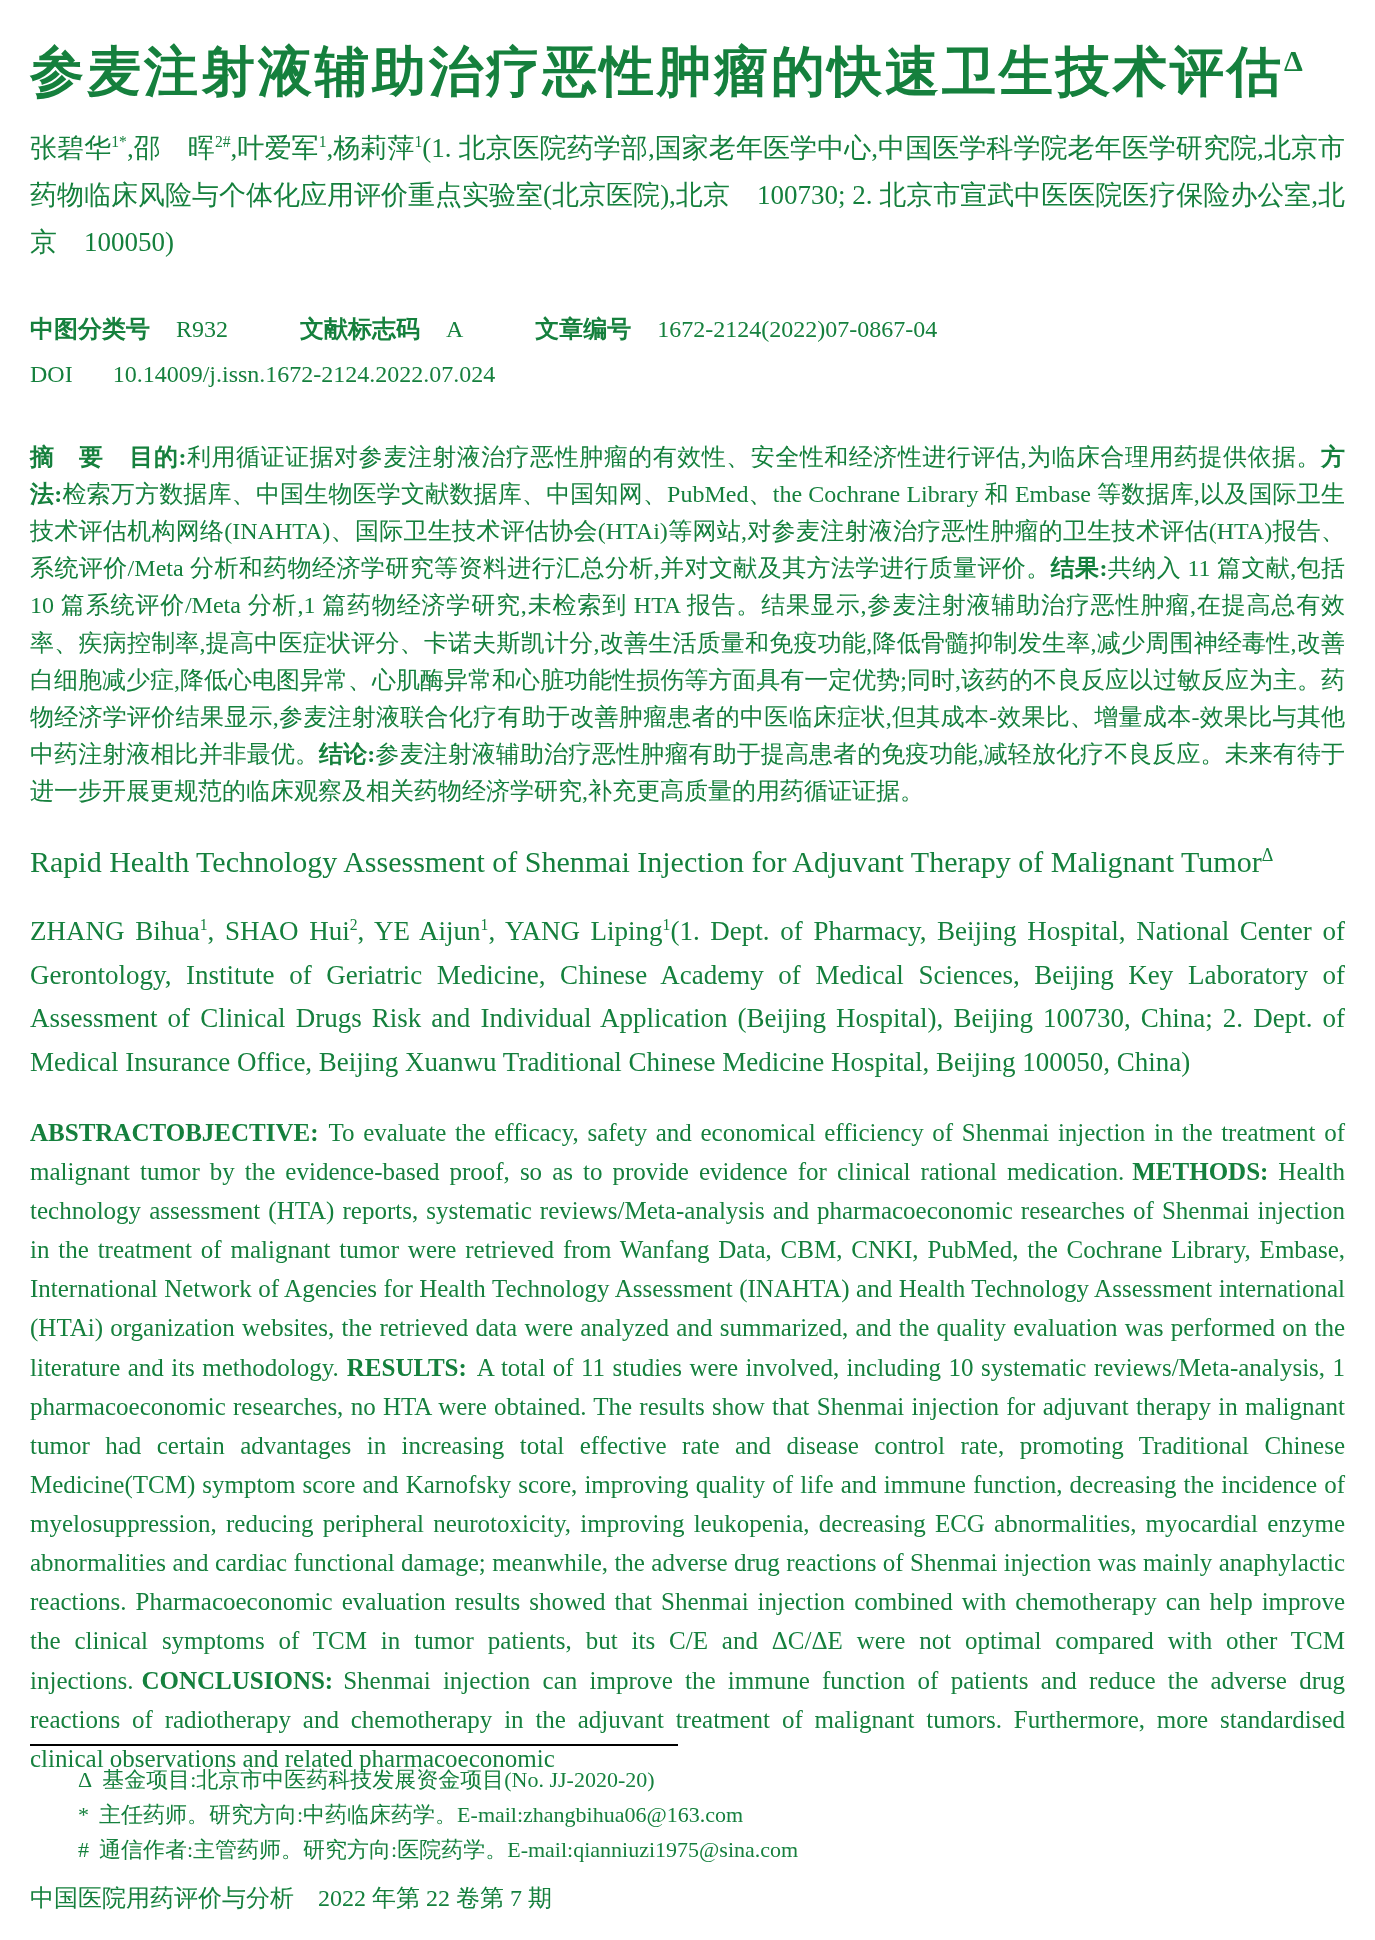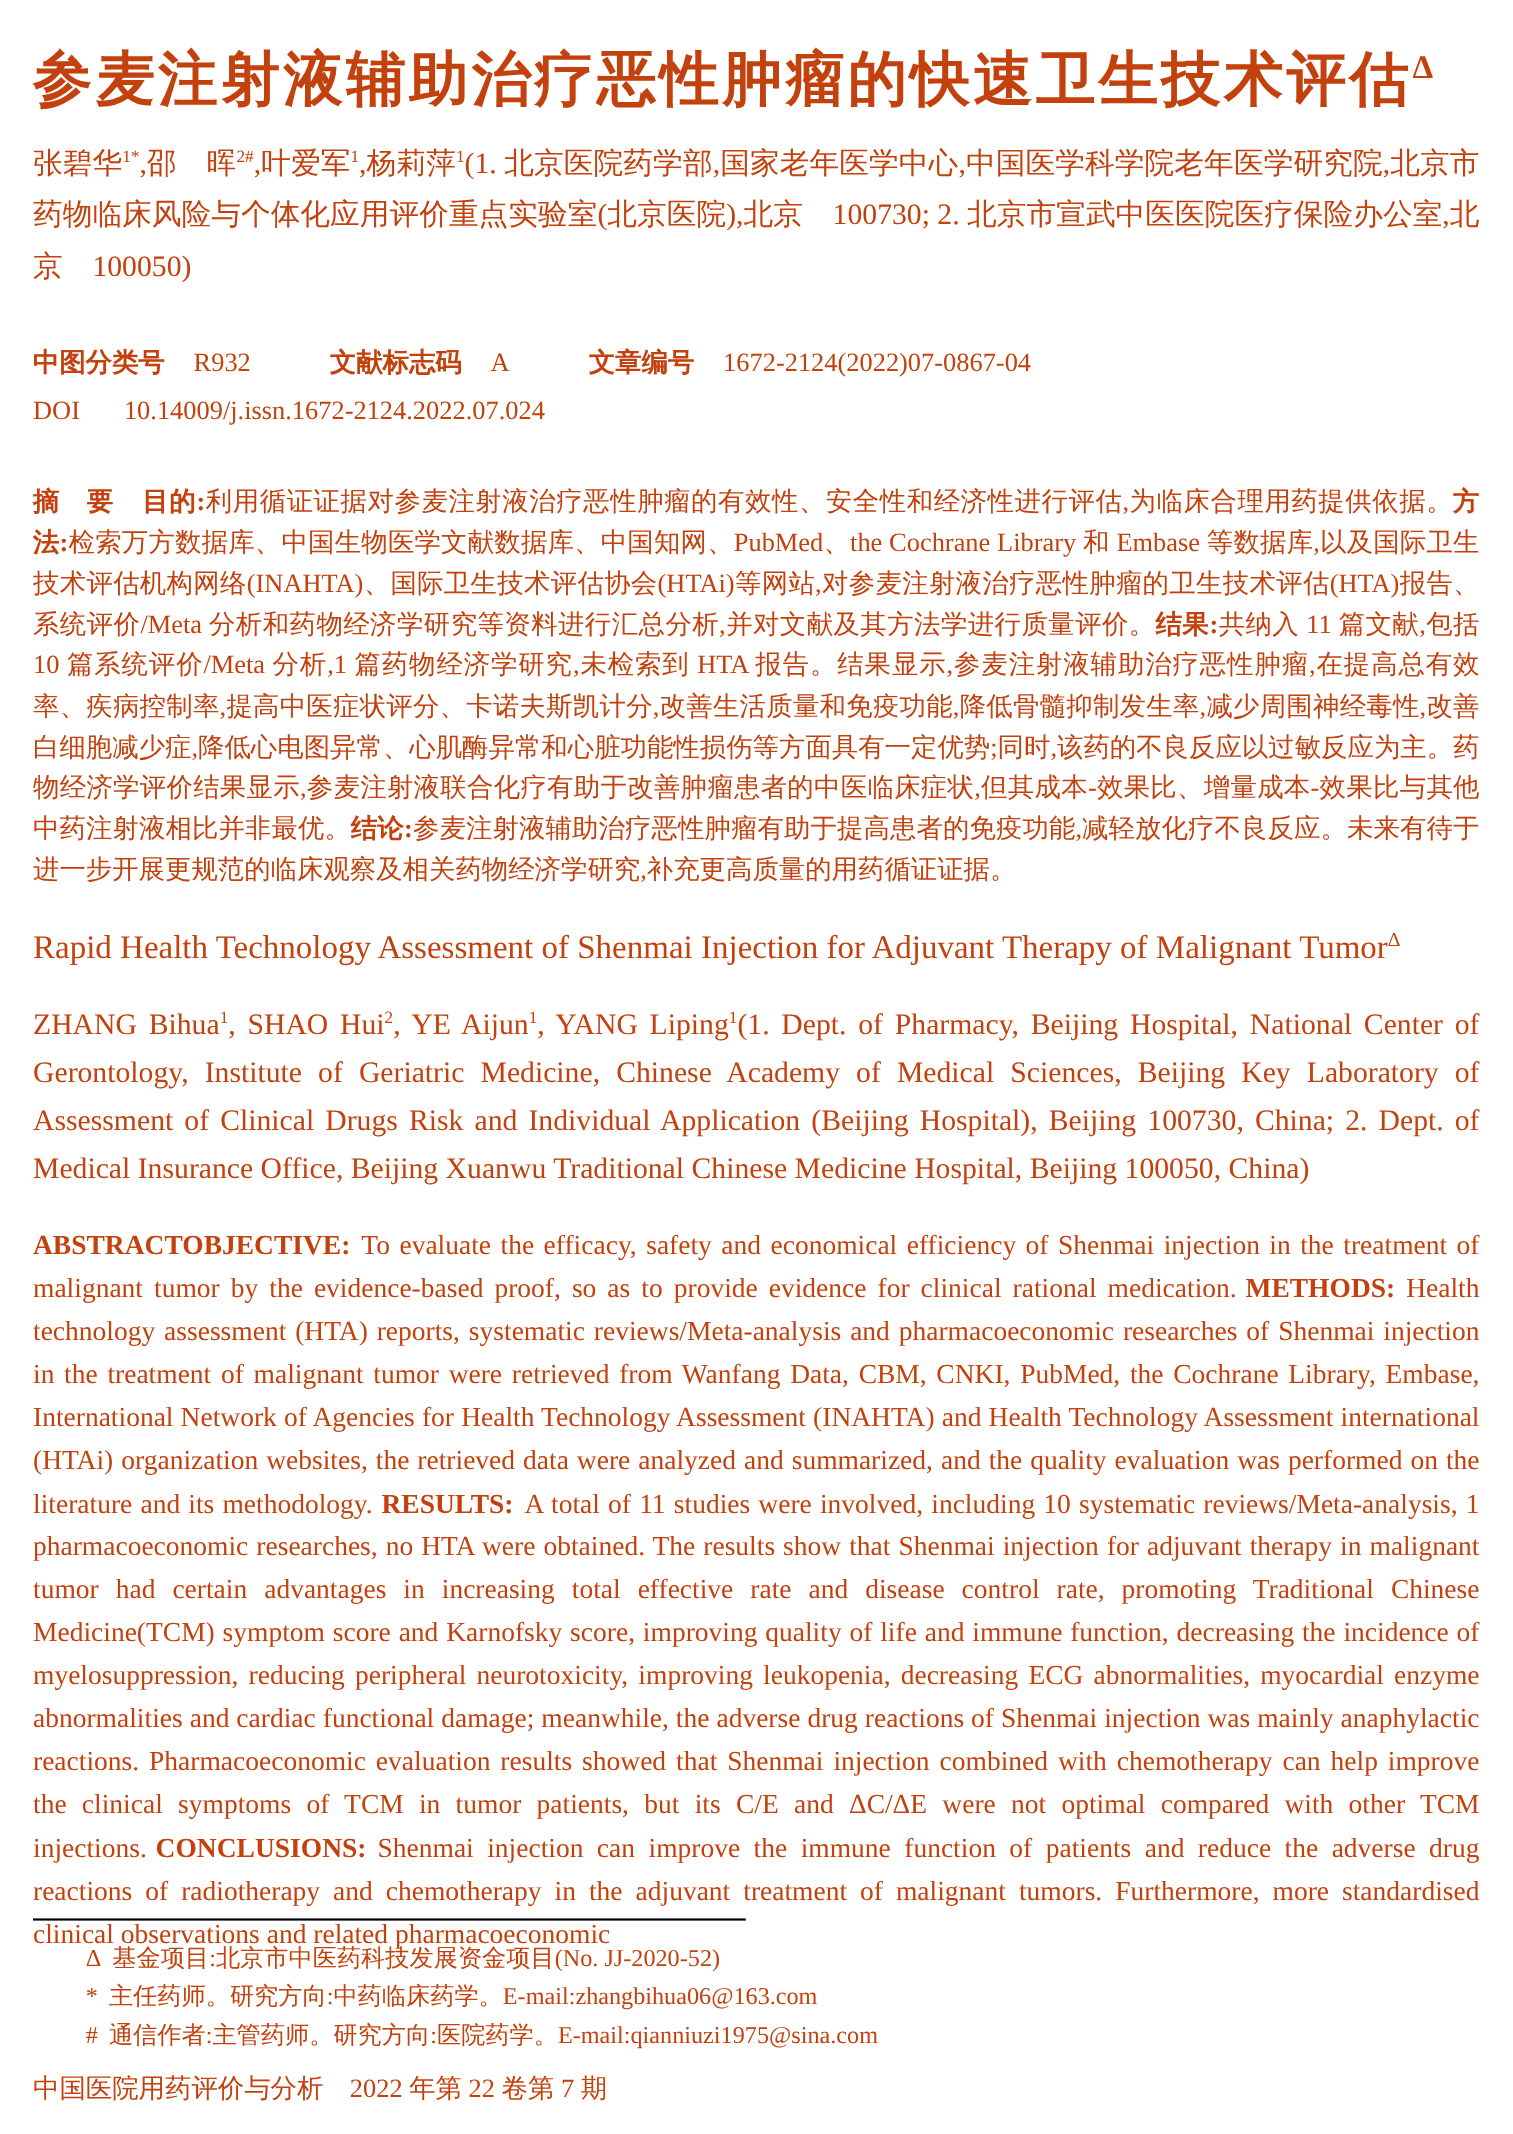--- a/index.html
+++ b/index.html
@@ -1,19 +1,19 @@
 <!DOCTYPE html>
 <html lang="zh"><head>
 <meta charset="utf-8">
 <style>
   html,body { margin:0; padding:0; background:#ffffff; }
   .page {
     position:relative;
     width:1375px; height:1940px;
-    background:#ffffff; color:#c2410c;
+    background:#ffffff; color:#15803d;
     box-sizing:border-box;
     padding:26px 30px 0 30px;
     font-family:"Liberation Serif", serif;
     overflow:hidden;
   }
   sup { font-size:58%; line-height:0; vertical-align:super; }
 
   
   .title-cn {
     font-family:"Liberation Serif", serif;
@@ -138,21 +138,21 @@
 
   <h2 class="title-en"><span>Rapid Health Technology Assessment of Shenmai Injection for Adjuvant Therapy of Malignant Tumor</span><sup>Δ</sup></h2>
 
   <p class="authors-en"><span id="authors-en"><span>ZHANG Bihua</span><sup>1</sup>, <span>SHAO Hui</span><sup>2</sup>, <span>YE Aijun</span><sup>1</sup>, <span>YANG Liping</span><sup>1</sup></span><span>(1. Dept. of Pharmacy, Beijing Hospital, National Center of Gerontology, Institute of Geriatric Medicine, Chinese Academy of Medical Sciences, Beijing Key Laboratory of Assessment of Clinical Drugs Risk and Individual Application (Beijing Hospital), Beijing 100730, China; 2. Dept. of Medical Insurance Office, Beijing Xuanwu Traditional Chinese Medicine Hospital, Beijing 100050, China)</span></p>
 
   <p class="abstract-en"><span class="abs-label-en">ABSTRACT</span><span id="abstract-en-body"><b class="seg-label">OBJECTIVE:</b>To evaluate the efficacy, safety and economical efficiency of Shenmai injection in the treatment of malignant tumor by the evidence-based proof, so as to provide evidence for clinical rational medication.<b class="seg-label">METHODS:</b>Health technology assessment (HTA) reports, systematic reviews/Meta-analysis and pharmacoeconomic researches of Shenmai injection in the treatment of malignant tumor were retrieved from Wanfang Data, CBM, CNKI, PubMed, the Cochrane Library, Embase, International Network of Agencies for Health Technology Assessment (INAHTA) and Health Technology Assessment international (HTAi) organization websites, the retrieved data were analyzed and summarized, and the quality evaluation was performed on the literature and its methodology.<b class="seg-label">RESULTS:</b>A total of 11 studies were involved, including 10 systematic reviews/Meta-analysis, 1 pharmacoeconomic researches, no HTA were obtained. The results show that Shenmai injection for adjuvant therapy in malignant tumor had certain advantages in increasing total effective rate and disease control rate, promoting Traditional Chinese Medicine(TCM) symptom score and Karnofsky score, improving quality of life and immune function, decreasing the incidence of myelosuppression, reducing peripheral neurotoxicity, improving leukopenia, decreasing ECG abnormalities, myocardial enzyme abnormalities and cardiac functional damage; meanwhile, the adverse drug reactions of Shenmai injection was mainly anaphylactic reactions. Pharmacoeconomic evaluation results showed that Shenmai injection combined with chemotherapy can help improve the clinical symptoms of TCM in tumor patients, but its C/E and ΔC/ΔE were not optimal compared with other TCM injections.<b class="seg-label">CONCLUSIONS:</b>Shenmai injection can improve the immune function of patients and reduce the adverse drug reactions of radiotherapy and chemotherapy in the adjuvant treatment of malignant tumors. Furthermore, more standardised clinical observations and related pharmacoeconomic</span></p>
 
   <div class="footnote-rule"></div>
 
   <div class="footnotes" id="footnotes">
-      <div class="footnote"><span class="fn-marker">Δ</span><span>基金项目:北京市中医药科技发展资金项目(No. JJ-2020-52)</span></div>
+      <div class="footnote"><span class="fn-marker">Δ</span><span>基金项目:北京市中医药科技发展资金项目(No. JJ-2020-20)</span></div>
       <div class="footnote"><span class="fn-marker">*</span><span>主任药师。研究方向:中药临床药学。E-mail:zhangbihua06@163.com</span></div>
       <div class="footnote"><span class="fn-marker">#</span><span>通信作者:主管药师。研究方向:医院药学。E-mail:qianniuzi1975@sina.com</span></div>
     </div>
 
   <div class="footer">
     <span class="footer-left">中国医院用药评价与分析　2022 年第 22 卷第 7 期</span>
   </div>
 
 </div>
 

